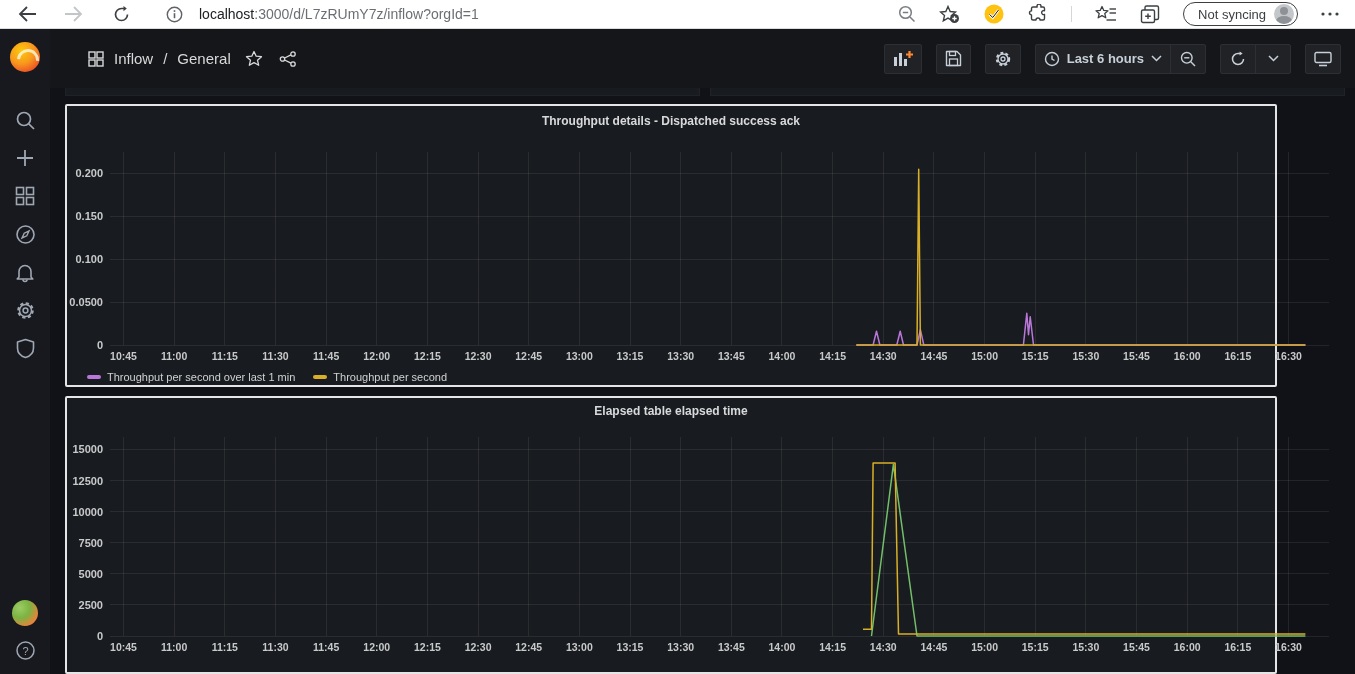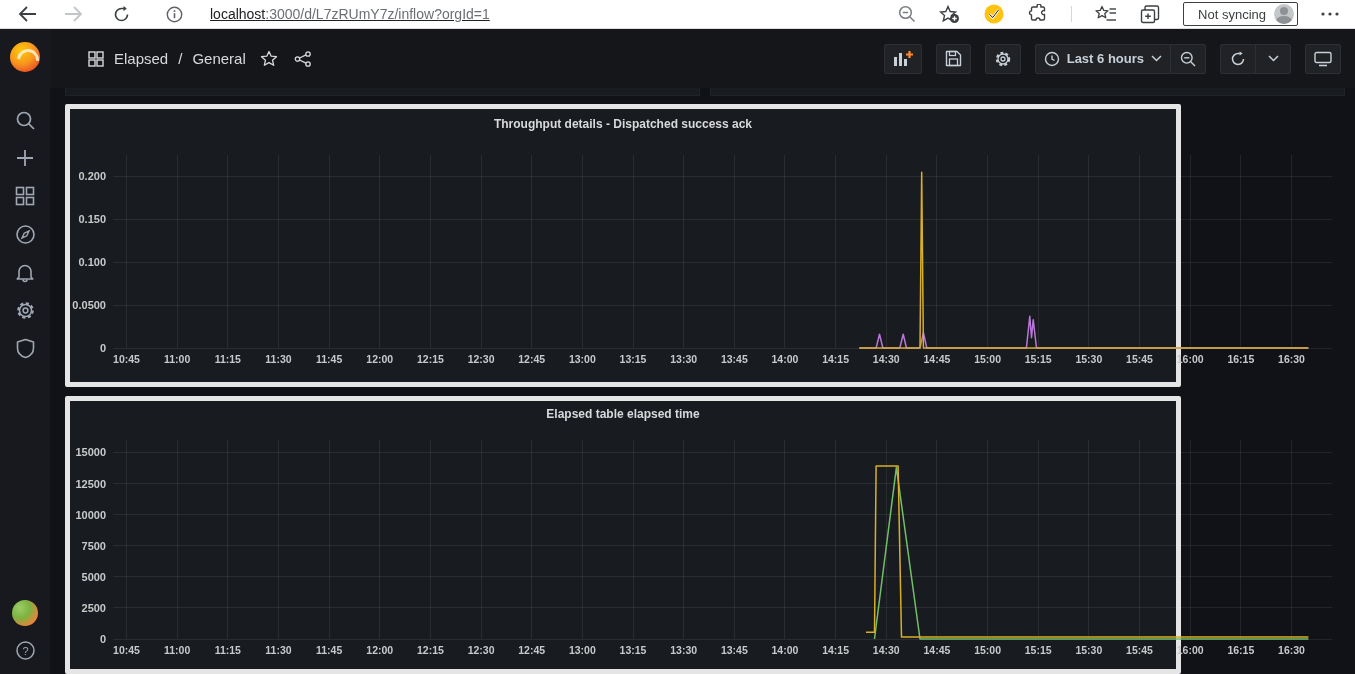--- a/index.html
+++ b/index.html
@@ -8,26 +8,26 @@
     width:1355px; height:674px; overflow:hidden; position:relative;
     font-family:"Liberation Sans", sans-serif; background:#101114;
   }
   
   .browser-bar {
     height:29px; background:#ffffff; border-bottom:1px solid #dcdcdc;
     display:flex; align-items:center; padding:0 16px 0 18px;
   }
   .bicon { display:flex; align-items:center; justify-content:center; flex:0 0 auto; cursor:pointer; }
   .bicon svg { display:block; }
-  .url-text { font-size:14px; color:#202124; margin-left:27px; white-space:nowrap;text-decoration:underline; }
+  .url-text { font-size:14px; color:#202124; margin-left:16px; white-space:nowrap; }
   .url-text .dim { color:#6b6f74; }
   .browser-right { margin-left:auto; display:flex; align-items:center; gap:23px; }
   .vsep { width:1px; height:16px; background:#d6d6d6; }
   .profile-pill {
-    display:flex; align-items:center; gap:8px; border:1px solid #3c4043; border-radius:2px;
+    display:flex; align-items:center; gap:8px; border:1px solid #3c4043; border-radius:12px;
     padding:2px 3px 2px 14px; font-size:13px; color:#3c4043; cursor:pointer; height:24px;
   }
   .profile-avatar { width:20px; height:20px; border-radius:50%; background:#c4c7ca; position:relative; overflow:hidden; }
   .profile-avatar:before { content:""; position:absolute; left:6px; top:3px; width:8px; height:8px; border-radius:50%; background:#8e9296; }
   .profile-avatar:after  { content:""; position:absolute; left:2px; top:12px; width:16px; height:10px; border-radius:50%; background:#8e9296; }
 
   
   .app { position:absolute; top:29px; left:0; right:0; bottom:0; background:#111217; }
   .sidebar {
     position:absolute; left:0; top:0; bottom:0; width:50px; background:#17191e;
@@ -60,21 +60,21 @@
   .tgroup { display:flex; align-items:stretch; background:#202226; border:1px solid #2c2f36; border-radius:2px; }
   .tgroup .tbtn { background:transparent; border:none; height:28px; }
   .tgroup .gsep { width:1px; background:#2c2f36; }
   .time-label { font-size:13px; font-weight:bold; color:#c7d0d9; white-space:nowrap; }
 
   
   .dash { position:absolute; left:50px; right:0; top:59px; bottom:0; padding:0 0 0 15px; overflow:hidden; }
   .stub-row { display:flex; gap:10px; width:1280px; }
   .stub { height:8px; background:#181b1f; border:1px solid #202226; border-top:none; flex:1; }
   .panel {
-    width:1116px; background:#181b1f; border:5px solid #e5e5e5; border-radius:2px;
+    width:1212px; background:#181b1f; border:2px solid #e5e5e5; border-radius:2px;
   }
   .panel-1 { margin-top:8px; height:283px; }
   .panel-2 { margin-top:9px; height:278px; }
   .panel-title {
     text-align:center; font-size:12px; font-weight:bold; color:#d8d9da; cursor:pointer;
   }
   .panel-1 .panel-title { padding-top:8px; height:30px; }
   .panel-2 .panel-title { padding-top:6px; height:26px; }
   .chart { height:230px; position:relative; }
   .chart svg { position:absolute; left:0; top:0; }
@@ -231,21 +231,21 @@
   <div class="topnav">
     <div class="crumb">
       <span class="bicon">
         <svg width="16" height="16" viewBox="0 0 16 16">
             <rect x="1" y="1" width="6" height="6" stroke="#d8d9da" stroke-width="1.4" fill="none"></rect>
             <rect x="9" y="1" width="6" height="6" stroke="#d8d9da" stroke-width="1.4" fill="none"></rect>
             <rect x="1" y="9" width="6" height="6" stroke="#d8d9da" stroke-width="1.4" fill="none"></rect>
             <rect x="9" y="9" width="6" height="6" stroke="#d8d9da" stroke-width="1.4" fill="none"></rect>
           </svg>
       </span>
-      <span>Elapsed</span>
+      <span>Inflow</span>
       <span class="sep">/</span>
       <span>General</span>
       <span class="bicon" style="margin-left:4px">
         <svg width="18" height="17" viewBox="0 0 18 17">
             <path d="M9 1.5 L11.2 6.2 L16.5 6.7 L12.5 10.2 L13.7 15.3 L9 12.6 L4.3 15.3 L5.5 10.2 L1.5 6.7 L6.8 6.2 Z" stroke="#d8d9da" stroke-width="1.3" fill="none" stroke-linejoin="round"></path>
           </svg>
       </span>
       <span class="bicon" style="margin-left:6px">
         <svg width="18" height="16" viewBox="0 0 18 16">
             <circle cx="14" cy="3" r="2.2" stroke="#d8d9da" stroke-width="1.3" fill="none"></circle>
@@ -388,20 +388,30 @@
             <line x1="1120.1772853185596" y1="16" x2="1120.1772853185596" y2="209" stroke="rgba(255,255,255,0.08)" shape-rendering="crispEdges"></line>
             <text x="1120.1772853185596" y="224" text-anchor="middle" font-size="10.5" font-weight="bold" fill="#c8c9ca" font-family="Liberation Sans, sans-serif">16:00</text>
             <line x1="1170.8282548476454" y1="16" x2="1170.8282548476454" y2="209" stroke="rgba(255,255,255,0.08)" shape-rendering="crispEdges"></line>
             <text x="1170.8282548476454" y="224" text-anchor="middle" font-size="10.5" font-weight="bold" fill="#c8c9ca" font-family="Liberation Sans, sans-serif">16:15</text>
             <line x1="1221.4792243767313" y1="16" x2="1221.4792243767313" y2="209" stroke="rgba(255,255,255,0.08)" shape-rendering="crispEdges"></line>
             <text x="1221.4792243767313" y="224" text-anchor="middle" font-size="10.5" font-weight="bold" fill="#c8c9ca" font-family="Liberation Sans, sans-serif">16:30</text>
             <polyline points="789.3,209.0 806.1,209.0 809.5,195.3 812.9,209.0 829.8,209.0 833.2,195.3 836.5,209.0 850.0,209.0 853.4,193.6 856.8,209.0 956.4,209.0 959.8,177.3 961.5,198.7 963.2,180.7 966.5,209.0 1238.4,209.0" fill="none" stroke="#b877d9" stroke-width="1.5" stroke-linejoin="round"></polyline>
             <polyline points="789.3,209.0 850.0,209.0 851.7,33.2 853.4,209.0 1238.4,209.0" fill="none" stroke="#d9af27" stroke-width="1.5" stroke-linejoin="round"></polyline>
           </svg>
         </div>
+      <div class="legend">
+        <span class="legend-item">
+          <span class="swatch" style="background: rgb(184, 119, 217);"></span>
+          <span>Throughput per second over last 1 min</span>
+        </span>
+        <span class="legend-item">
+          <span class="swatch" style="background: rgb(217, 175, 39);"></span>
+          <span>Throughput per second</span>
+        </span>
+      </div>
     </div>
 
     <div class="panel panel-2">
       <div class="panel-title">Elapsed table elapsed time</div>
       <div class="chart">
           <svg width="1278" height="230">
             <line x1="43" y1="212" x2="1262" y2="212" stroke="rgba(255,255,255,0.08)" shape-rendering="crispEdges"></line>
             <text x="36" y="216" text-anchor="end" font-size="11" font-weight="bold" fill="#c8c9ca" font-family="Liberation Sans, sans-serif">0</text>
             <line x1="43" y1="180.90625" x2="1262" y2="180.90625" stroke="rgba(255,255,255,0.08)" shape-rendering="crispEdges"></line>
             <text x="36" y="184.90625" text-anchor="end" font-size="11" font-weight="bold" fill="#c8c9ca" font-family="Liberation Sans, sans-serif">2500</text>

